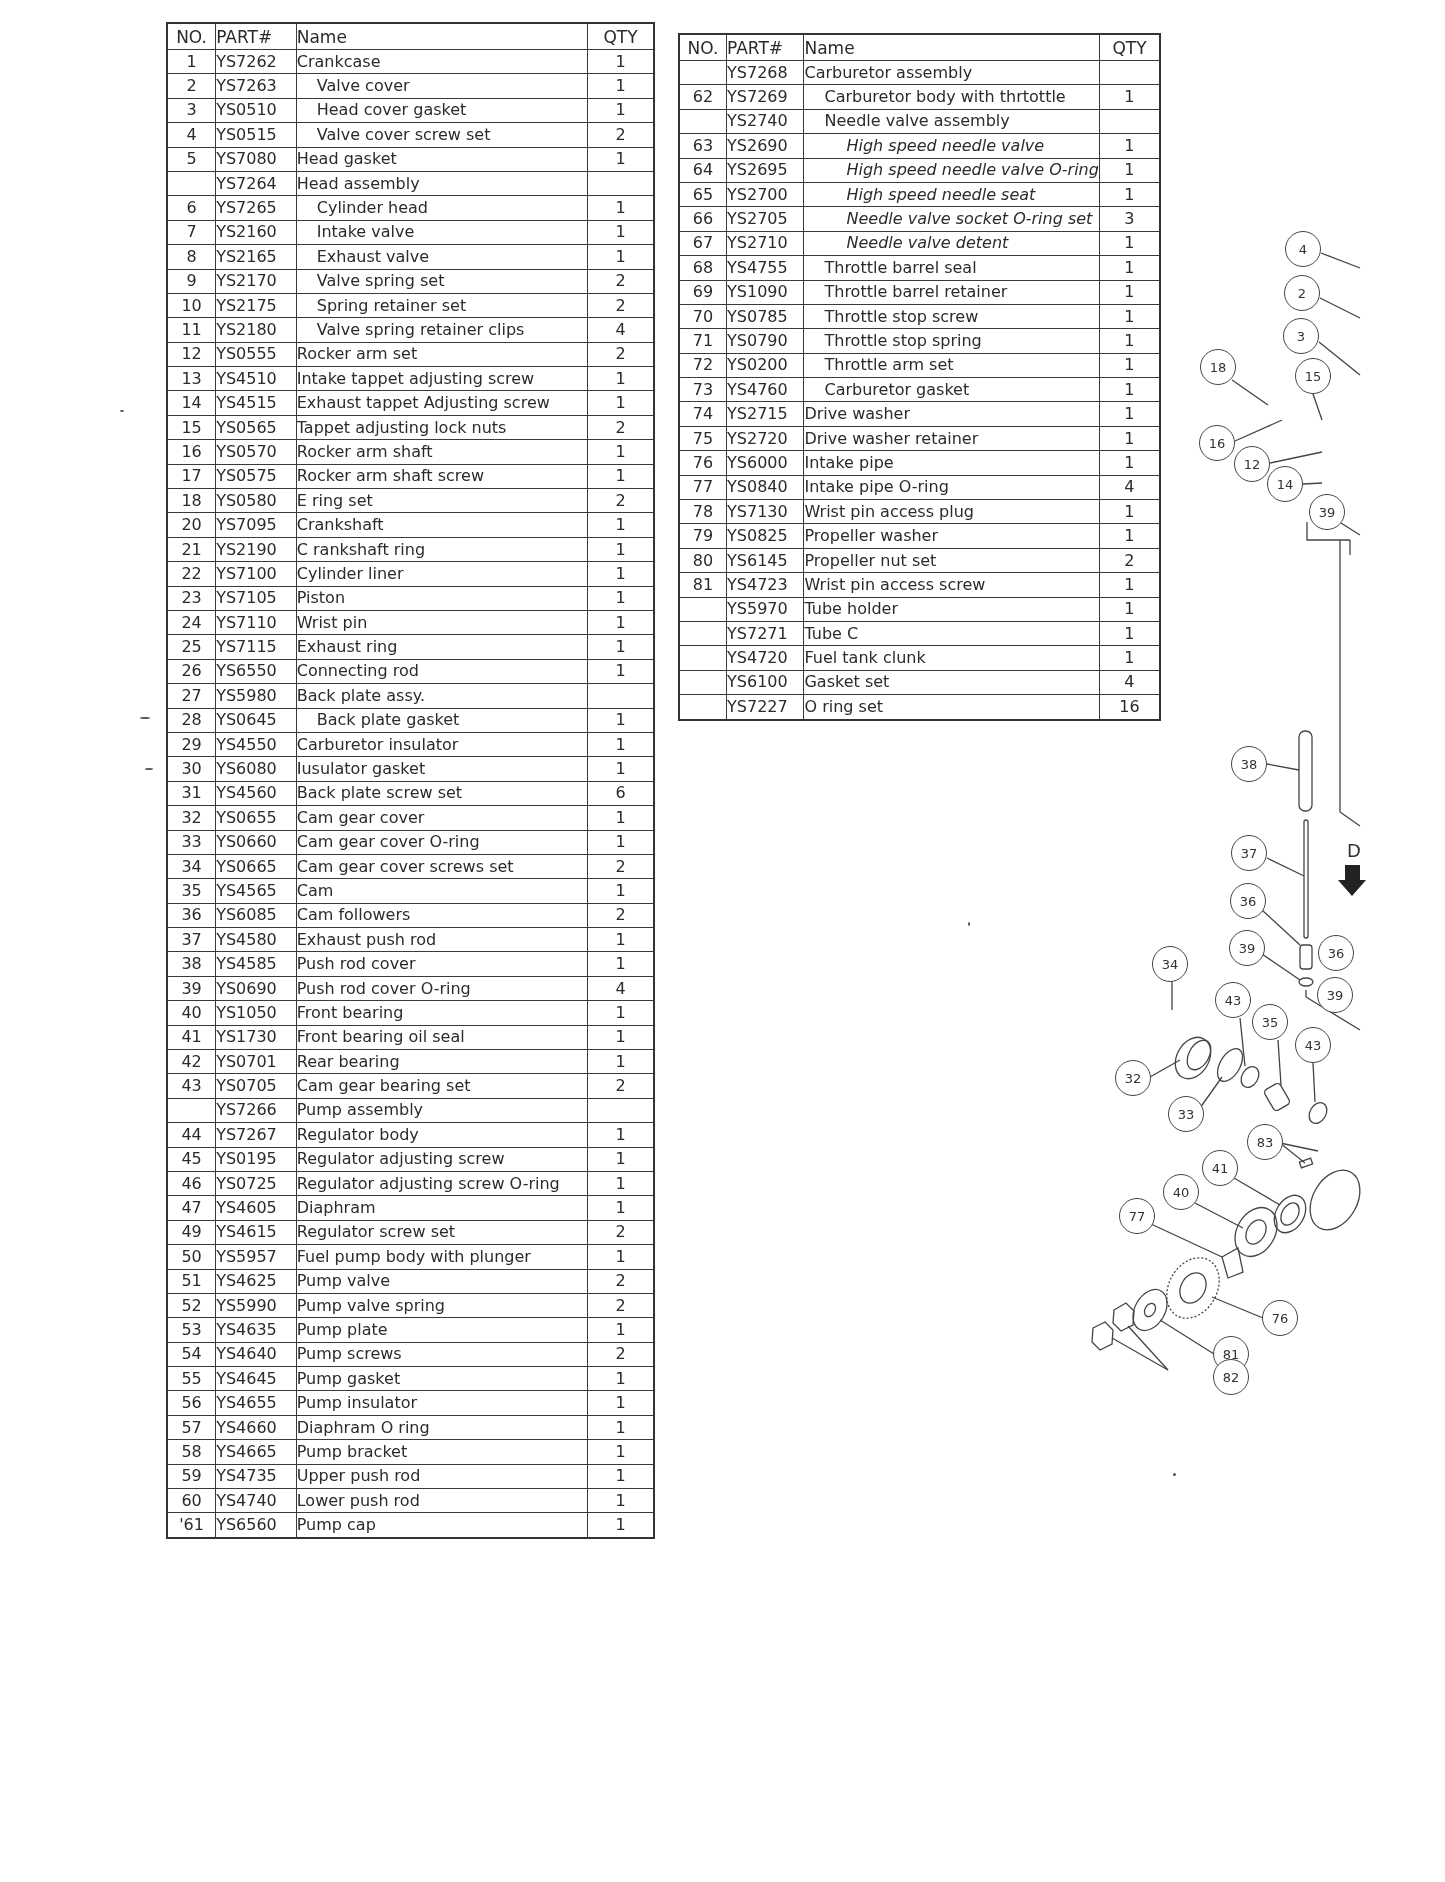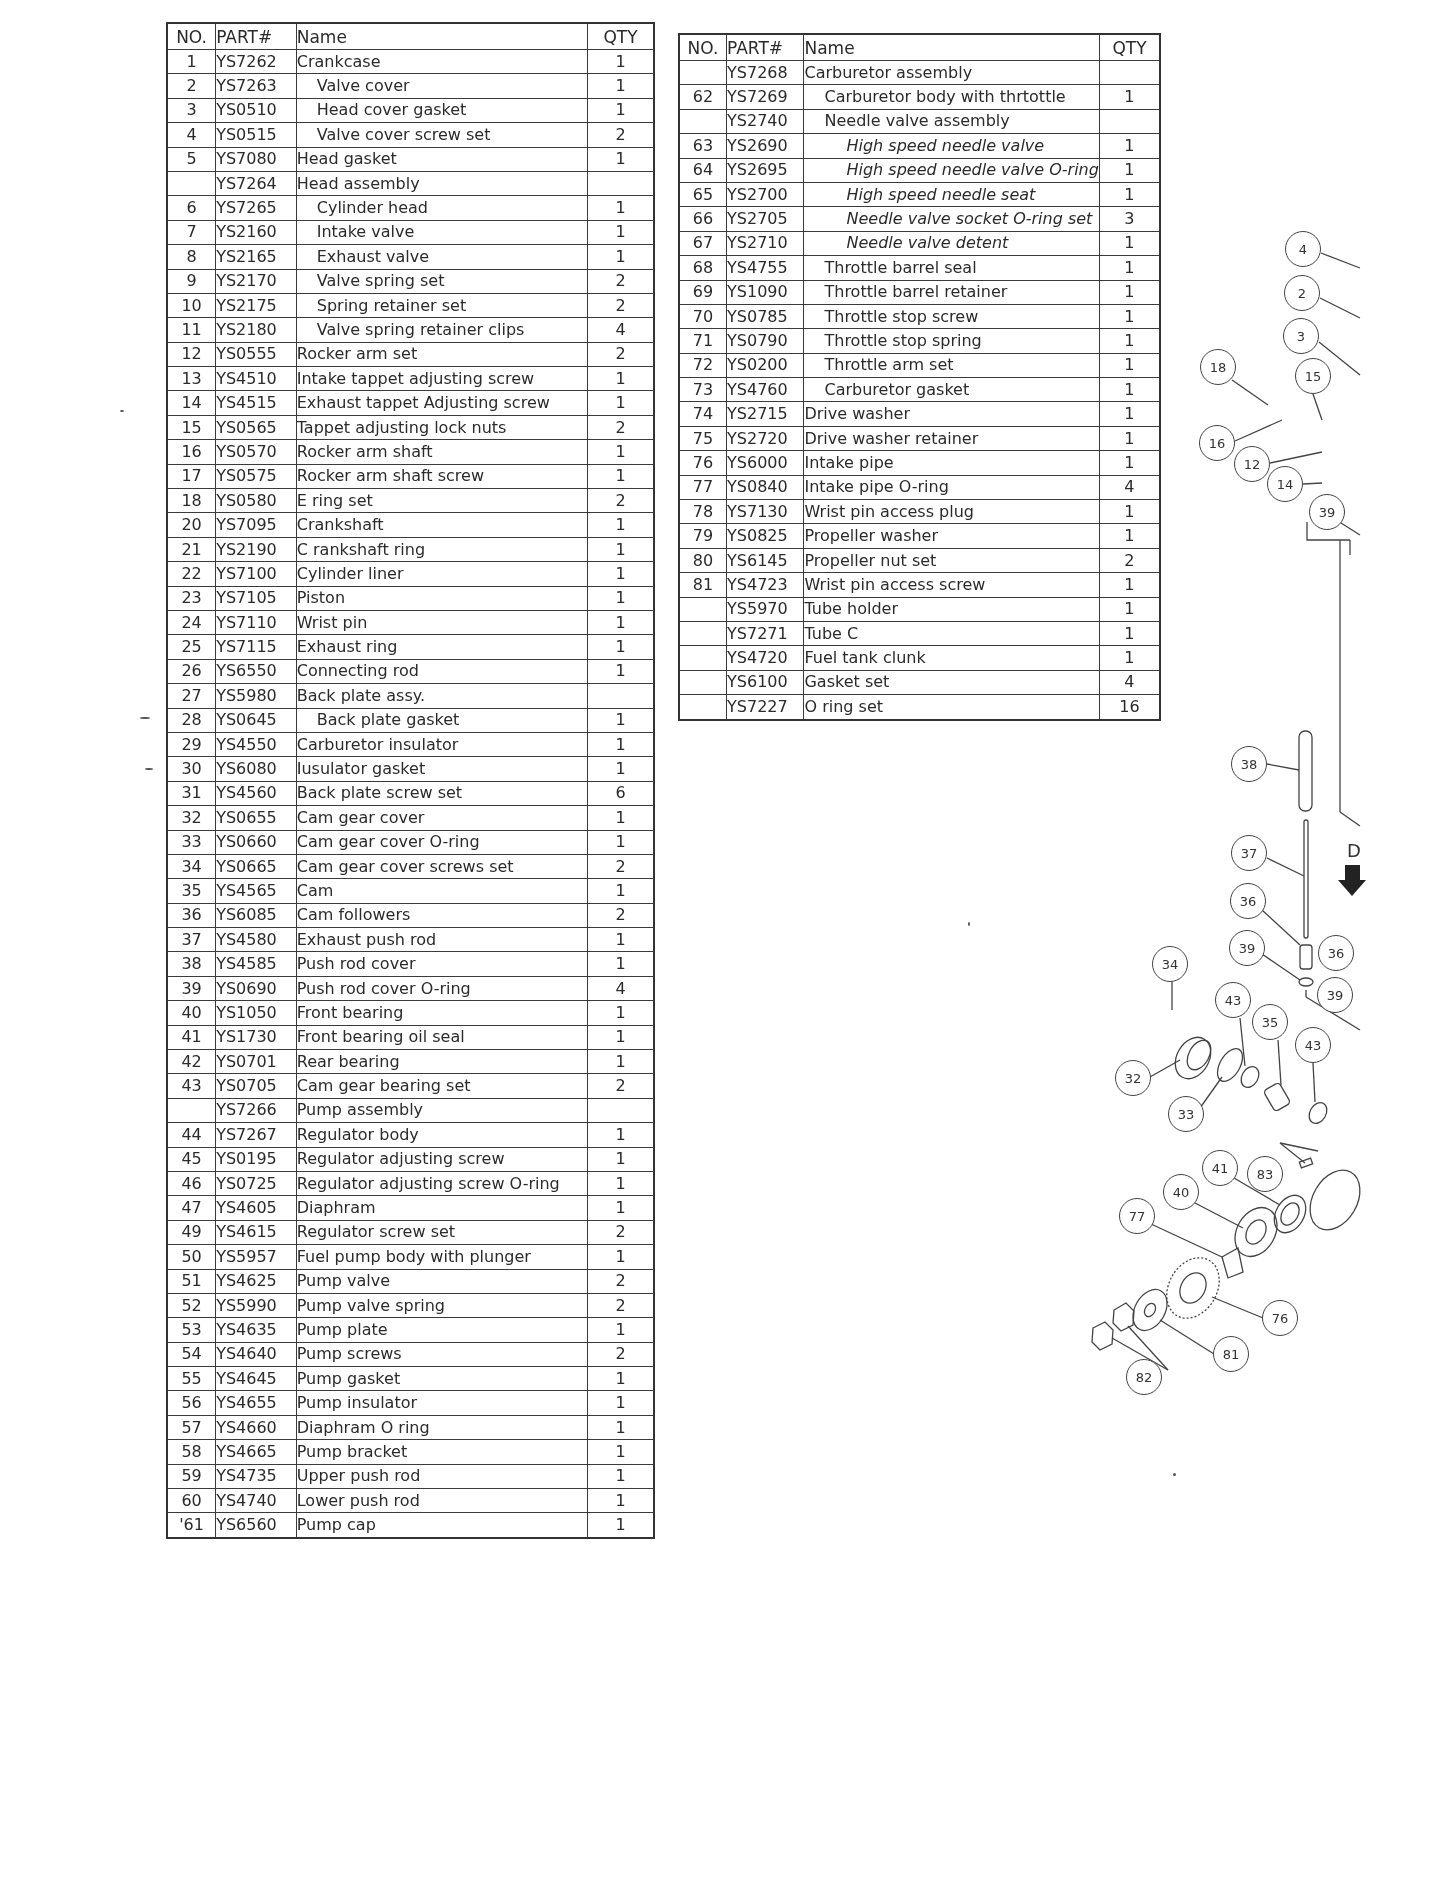--- a/index.html
+++ b/index.html
@@ -686,26 +686,26 @@
     <div class="callout" style="left: 1230px; top: 883px;">36</div>
     <div class="callout" style="left: 1229px; top: 930px;">39</div>
     <div class="callout" style="left: 1318px; top: 935px;">36</div>
     <div class="callout" style="left: 1317px; top: 977px;">39</div>
     <div class="callout" style="left: 1152px; top: 946px;">34</div>
     <div class="callout" style="left: 1215px; top: 982px;">43</div>
     <div class="callout" style="left: 1252px; top: 1004px;">35</div>
     <div class="callout" style="left: 1295px; top: 1027px;">43</div>
     <div class="callout" style="left: 1115px; top: 1060px;">32</div>
     <div class="callout" style="left: 1168px; top: 1096px;">33</div>
-    <div class="callout" style="left: 1247px; top: 1156px;">83</div>
+    <div class="callout" style="left: 1247px; top: 1124px;">83</div>
     <div class="callout" style="left: 1202px; top: 1150px;">41</div>
     <div class="callout" style="left: 1163px; top: 1174px;">40</div>
     <div class="callout" style="left: 1119px; top: 1198px;">77</div>
     <div class="callout" style="left: 1262px; top: 1300px;">76</div>
     <div class="callout" style="left: 1213px; top: 1336px;">81</div>
-    <div class="callout" style="left: 1126px; top: 1359px;">82</div>
+    <div class="callout" style="left: 1213px; top: 1359px;">82</div>
   </div>
 
 <div class="speck" style="left:120px;top:410px;width:4px;height:2px"></div>
 <div class="speck" style="left:140px;top:717px;width:10px;height:2px"></div>
 <div class="speck" style="left:145px;top:768px;width:8px;height:2px"></div>
 <div class="speck" style="left:1173px;top:1473px"></div>
 <div class="speck" style="left:968px;top:922px;width:2px;height:4px"></div>
 
 </body></html>

